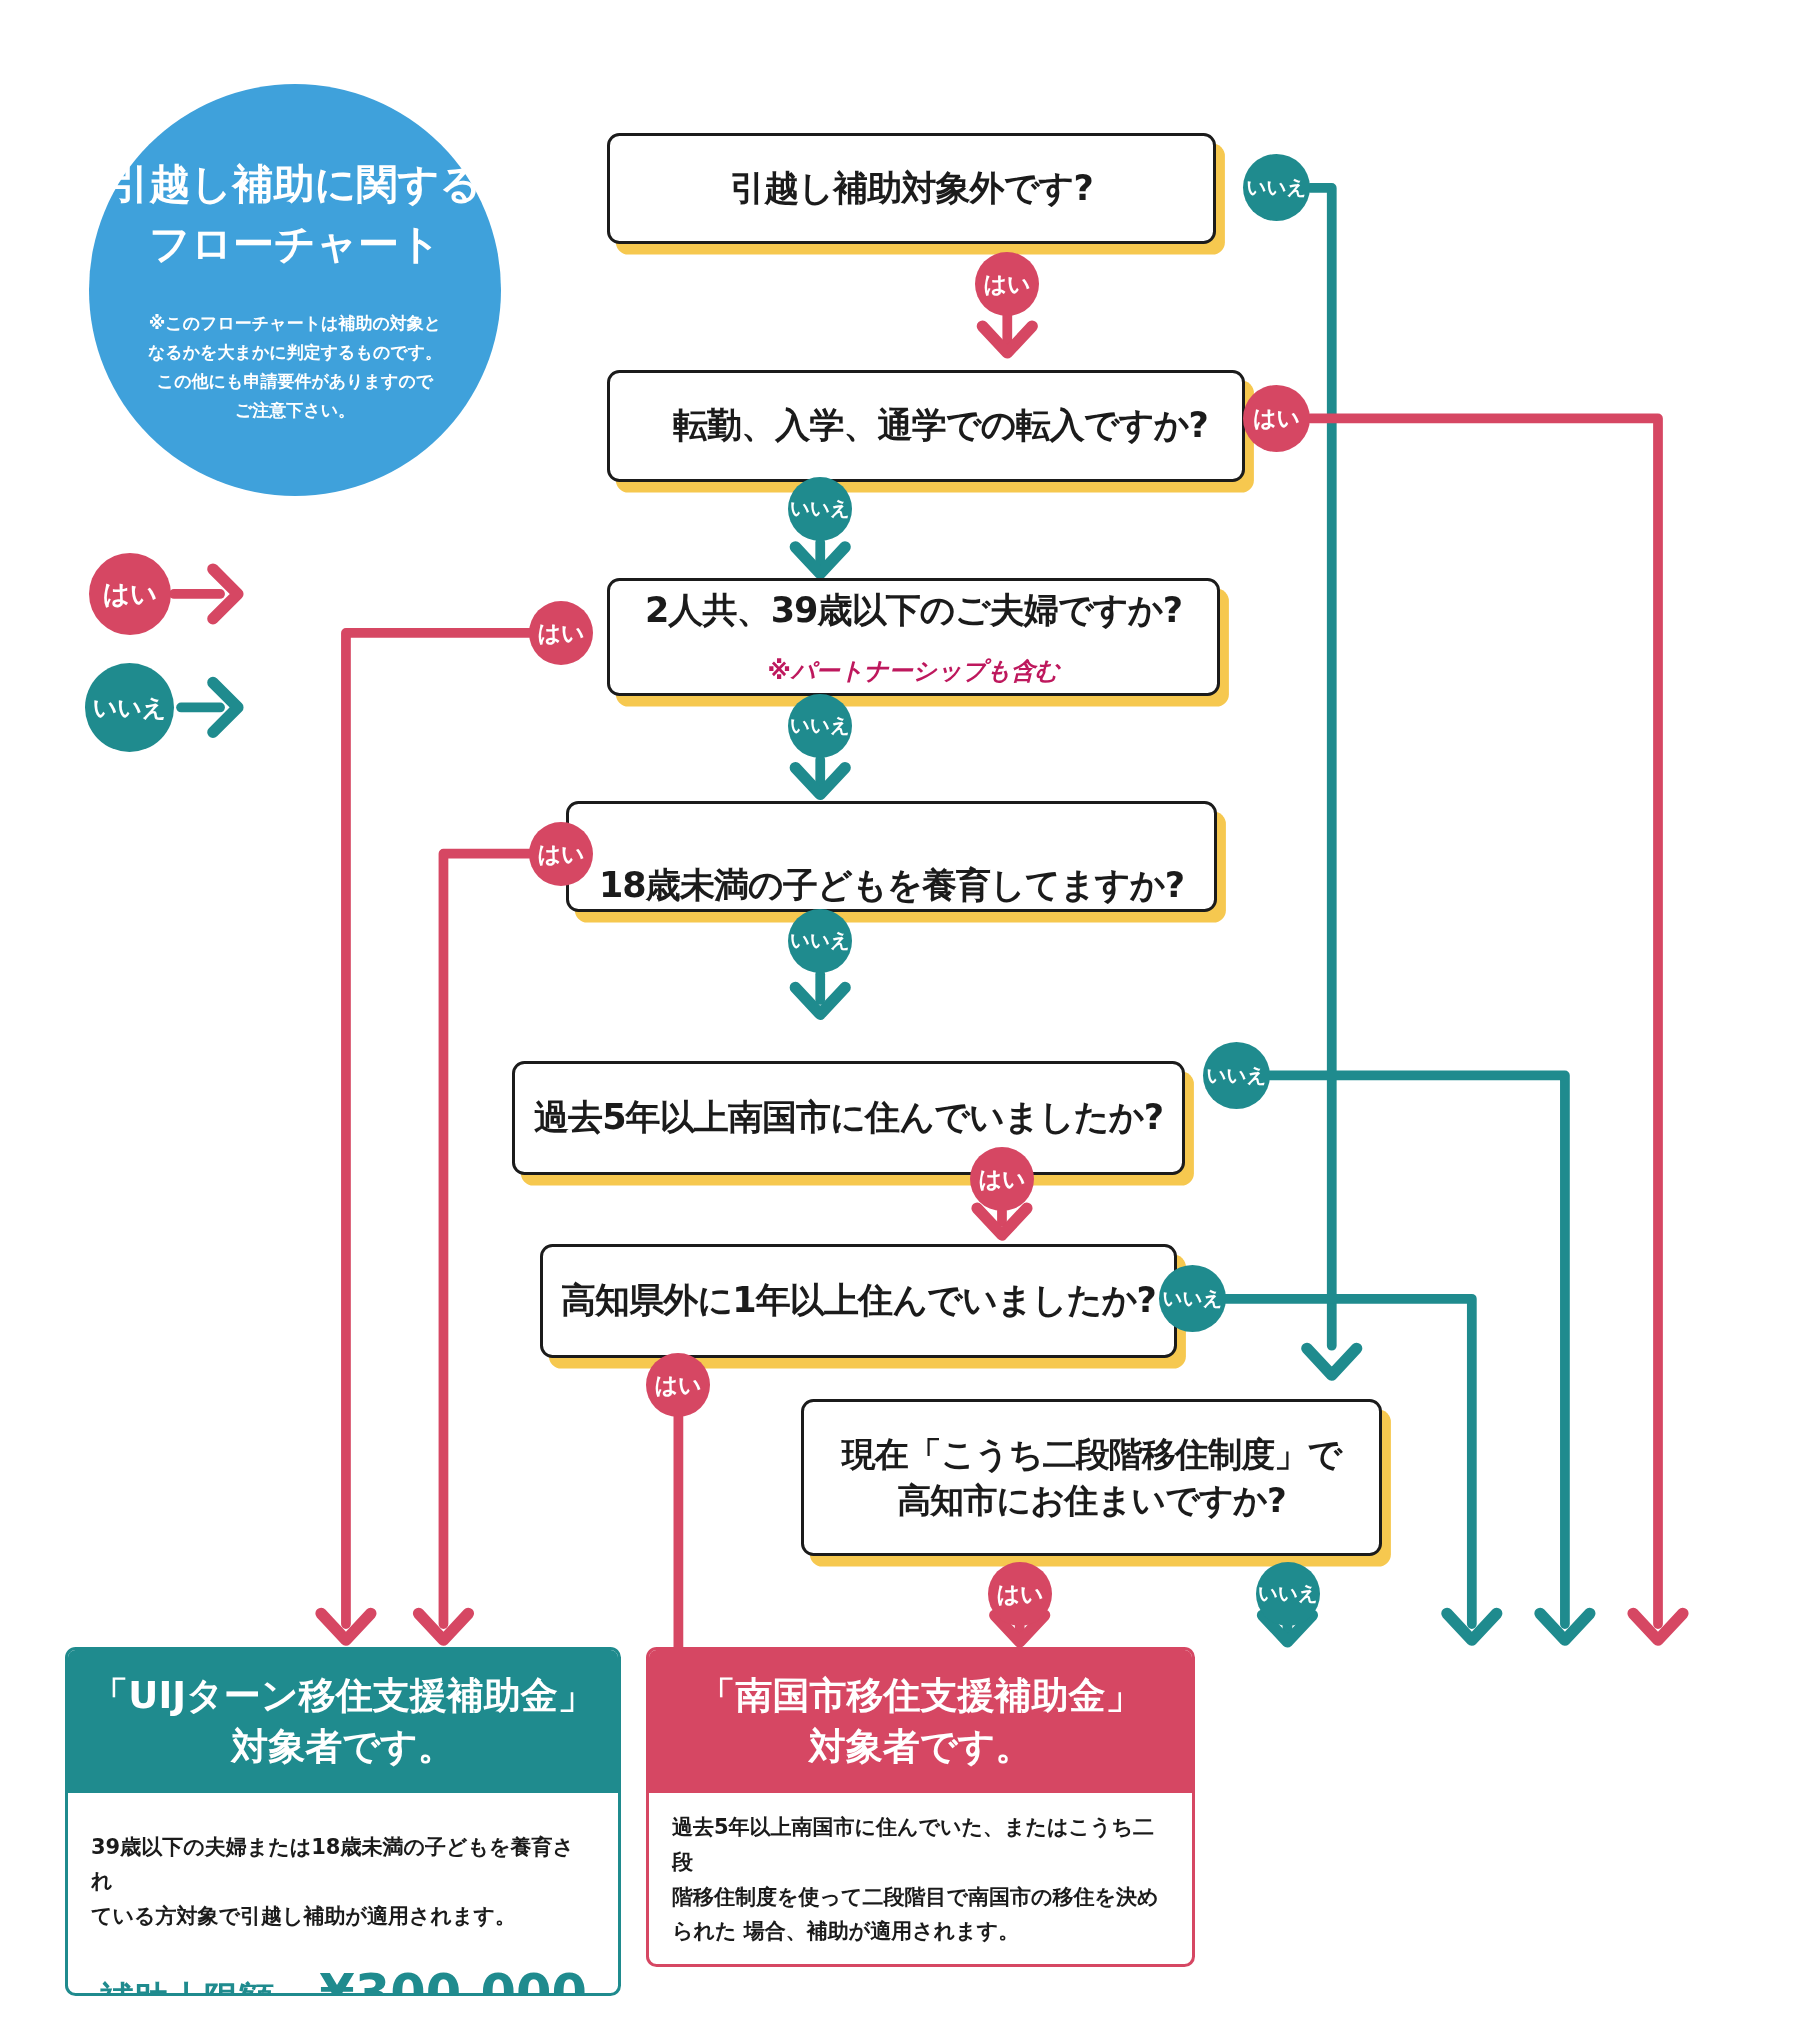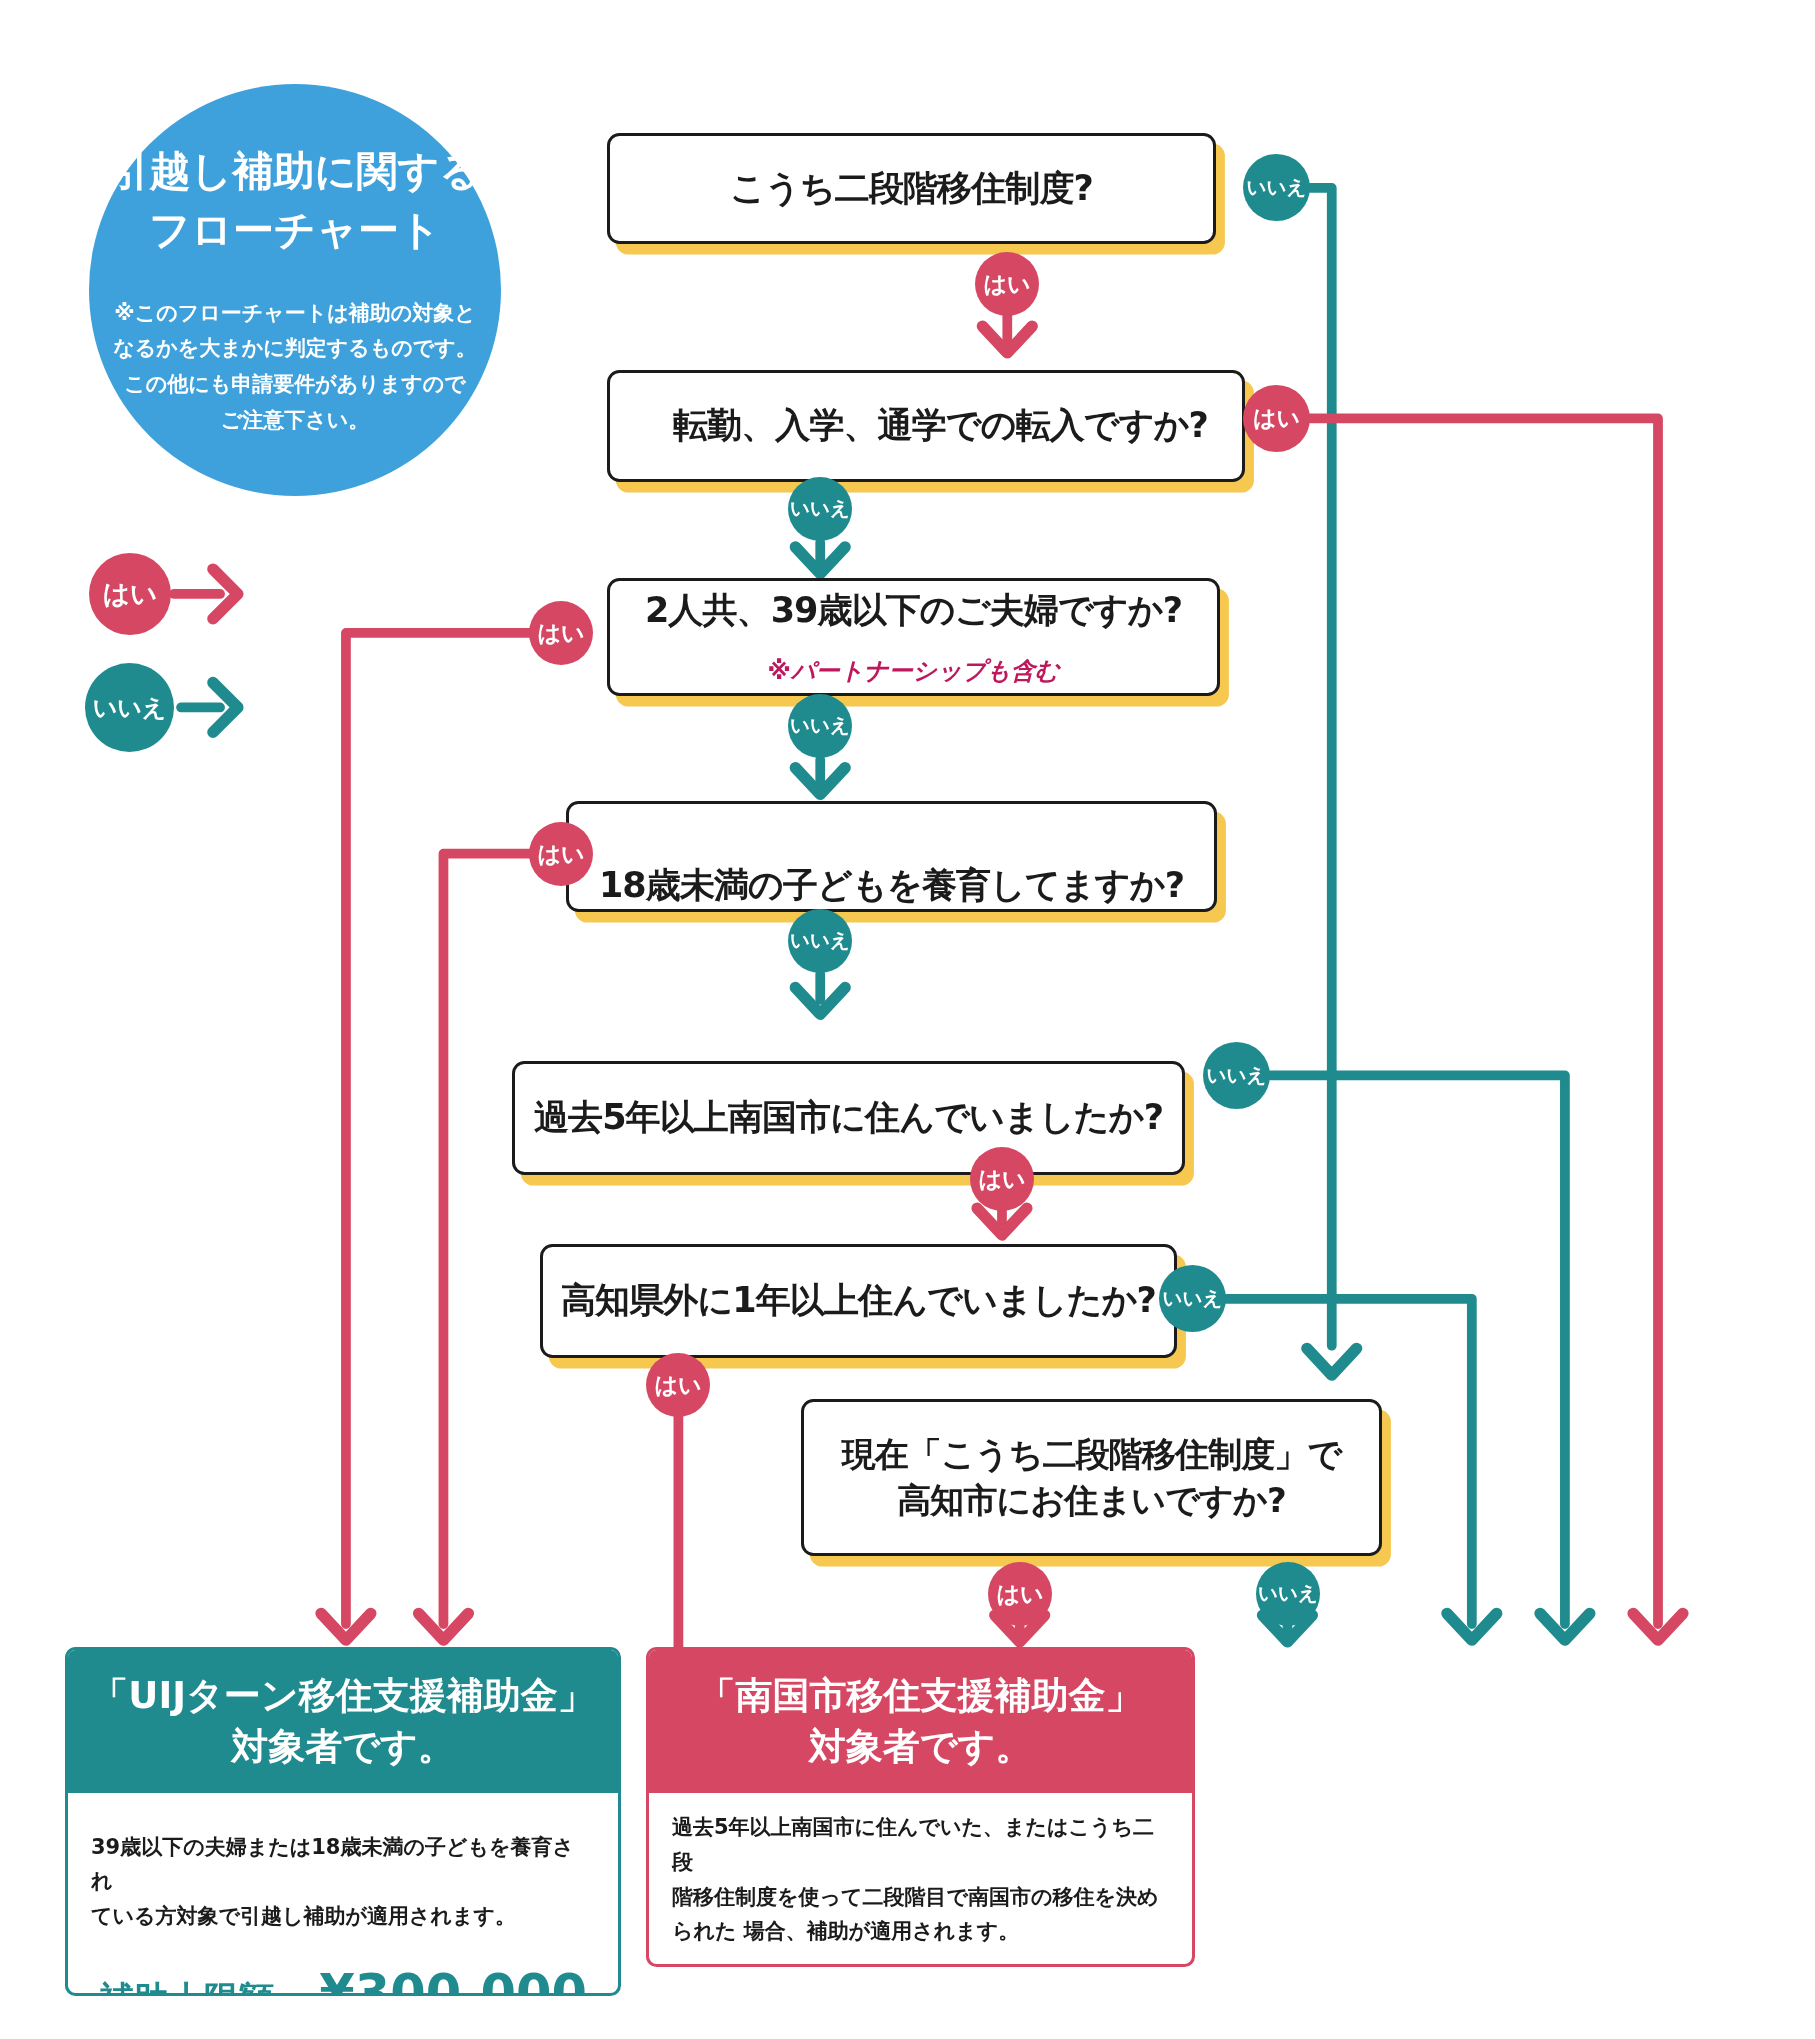--- a/index.html
+++ b/index.html
@@ -16,21 +16,21 @@
   .node.teal{background:#1f8b8e;}
   .qbox{position:absolute;background:#fff;border:3.5px solid #1b1b1b;border-radius:12.4px;
         box-shadow:8.9px 10.6px 0 #f6c84f;display:flex;flex-direction:column;align-items:center;
         justify-content:center;text-align:center;z-index:4;}
   .qtext{font-size:35px;color:#1b1b1b;letter-spacing:-0.9px;white-space:pre-line;line-height:1.35;}
   .qnote{font-size:24px;color:#be185d;margin-top:21px;font-style:italic;}
   .intro{position:absolute;left:89px;top:84px;width:412px;height:412px;border-radius:50%;
          background:#3fa1db;color:#fff;display:flex;flex-direction:column;align-items:center;
          justify-content:center;text-align:center;z-index:3;}
   .intro-title{font-size:41px;line-height:1.45;white-space:pre-line;}
-  .intro-note{font-size:21px;line-height:1.7;margin-top:35px;white-space:pre-line;}
+  .intro-note{font-size:17px;line-height:1.7;margin-top:35px;white-space:pre-line;}
   .result{position:absolute;border-radius:10.6px;overflow:hidden;background:#fff;z-index:6;
           display:flex;flex-direction:column;text-align:center;}
   .result.uij{left:65px;top:1647px;width:550px;height:343px;border:3.5px solid #1f8b8e;gap:16px;}
   .result.nankoku{left:646px;top:1647px;width:543px;height:314px;border:3.5px solid #d64763;}
   .result-header{color:#fff;font-size:37px;line-height:1.4;padding:19.5px 7px;white-space:pre-line;}
   .uij .result-header{background:#1f8b8e;}
   .nankoku .result-header{background:#d64763;}
   .result-body{font-size:21px;color:#1b1b1b;text-align:left;line-height:1.65;
                padding:21px 23px 5.3px 23px;white-space:pre-line;}
   .amount{display:flex;align-items:baseline;justify-content:center;gap:5.3px;white-space:nowrap;
@@ -124,21 +124,21 @@
     <div class="intro-note">※このフローチャートは補助の対象と
 なるかを大まかに判定するものです。
 この他にも申請要件がありますので
 ご注意下さい。</div>
   </div>
 
   <div class="node red" style="left:89px;top:553px;width:82px;height:82px;font-size:26.6px;">はい</div>
   <div class="node teal" style="left:85px;top:663px;width:89px;height:89px;font-size:24px;">いいえ</div>
 
   <div class="qbox" style="left:607px;top:133px;width:603px;height:105px;">
-    <div class="qtext">こうち二段階移住制度?</div>
+    <div class="qtext">引越し補助対象外です?</div>
   </div>
   <div class="qbox" style="left:607px;top:370px;width:603px;height:106px;padding-left:29px;">
     <div class="qtext">転勤、入学、通学での転入ですか?</div>
   </div>
   <div class="qbox" style="left:607px;top:578px;width:607px;height:112px;">
     <div class="qtext">2人共、39歳以下のご夫婦ですか?</div>
     <div class="qnote">※パートナーシップも含む</div>
   </div>
   <div class="qbox" style="left:566px;top:801px;width:645px;height:105px;justify-content:flex-end;">
     <div class="qtext">18歳未満の子どもを養育してますか?</div>

